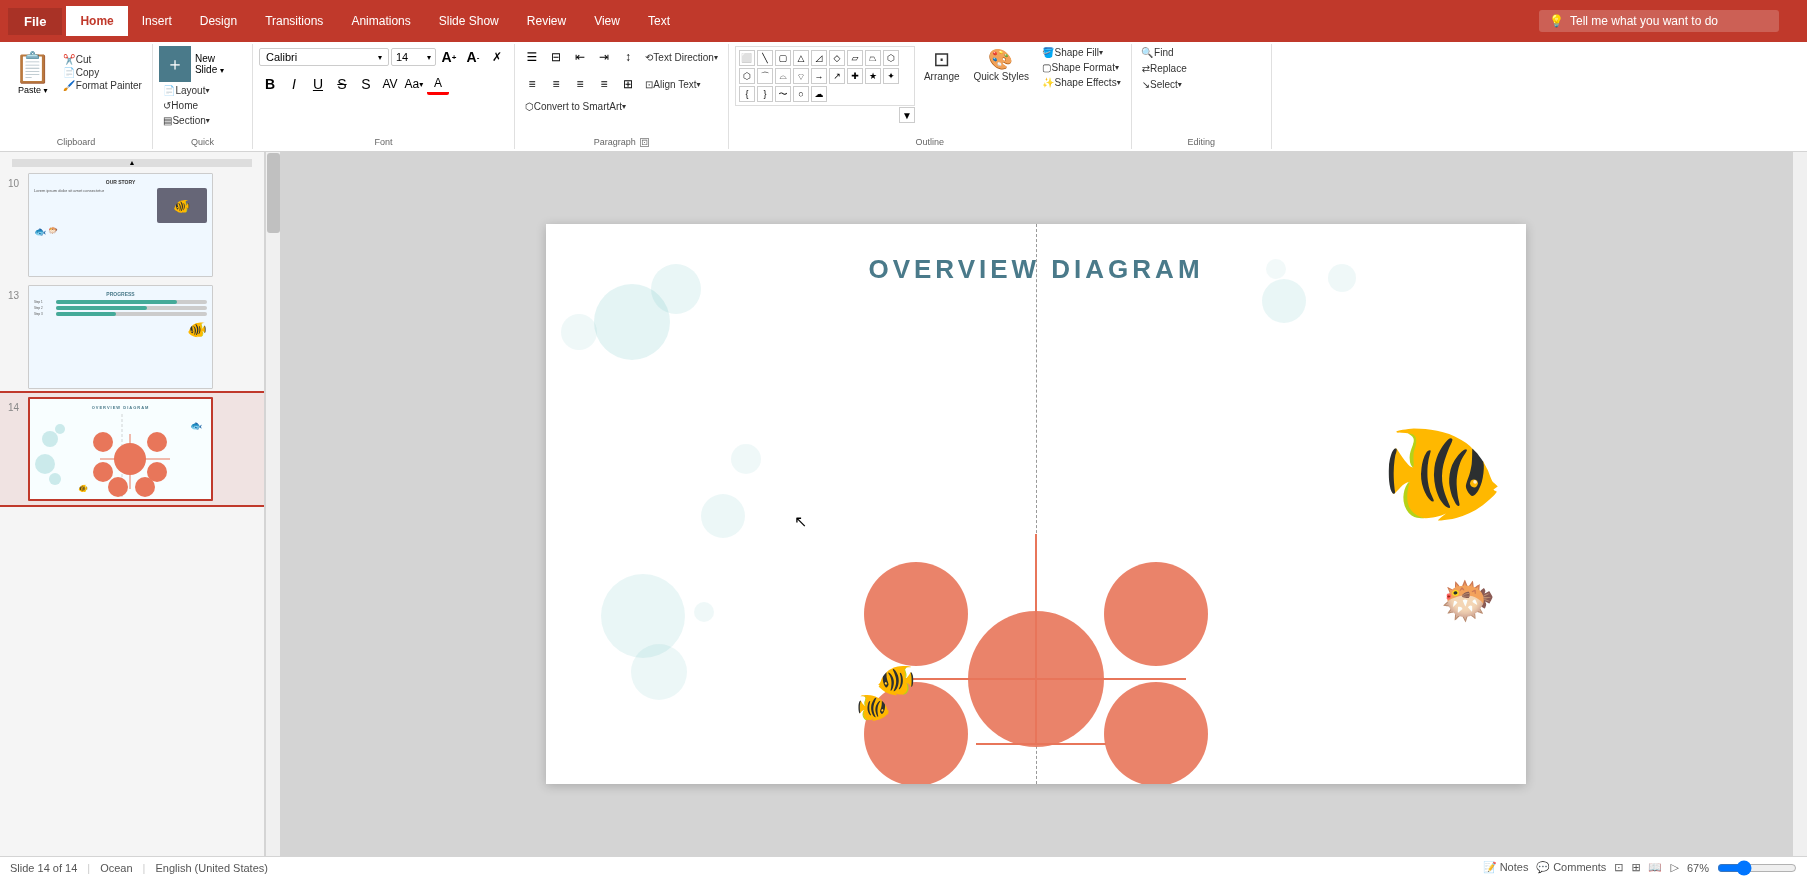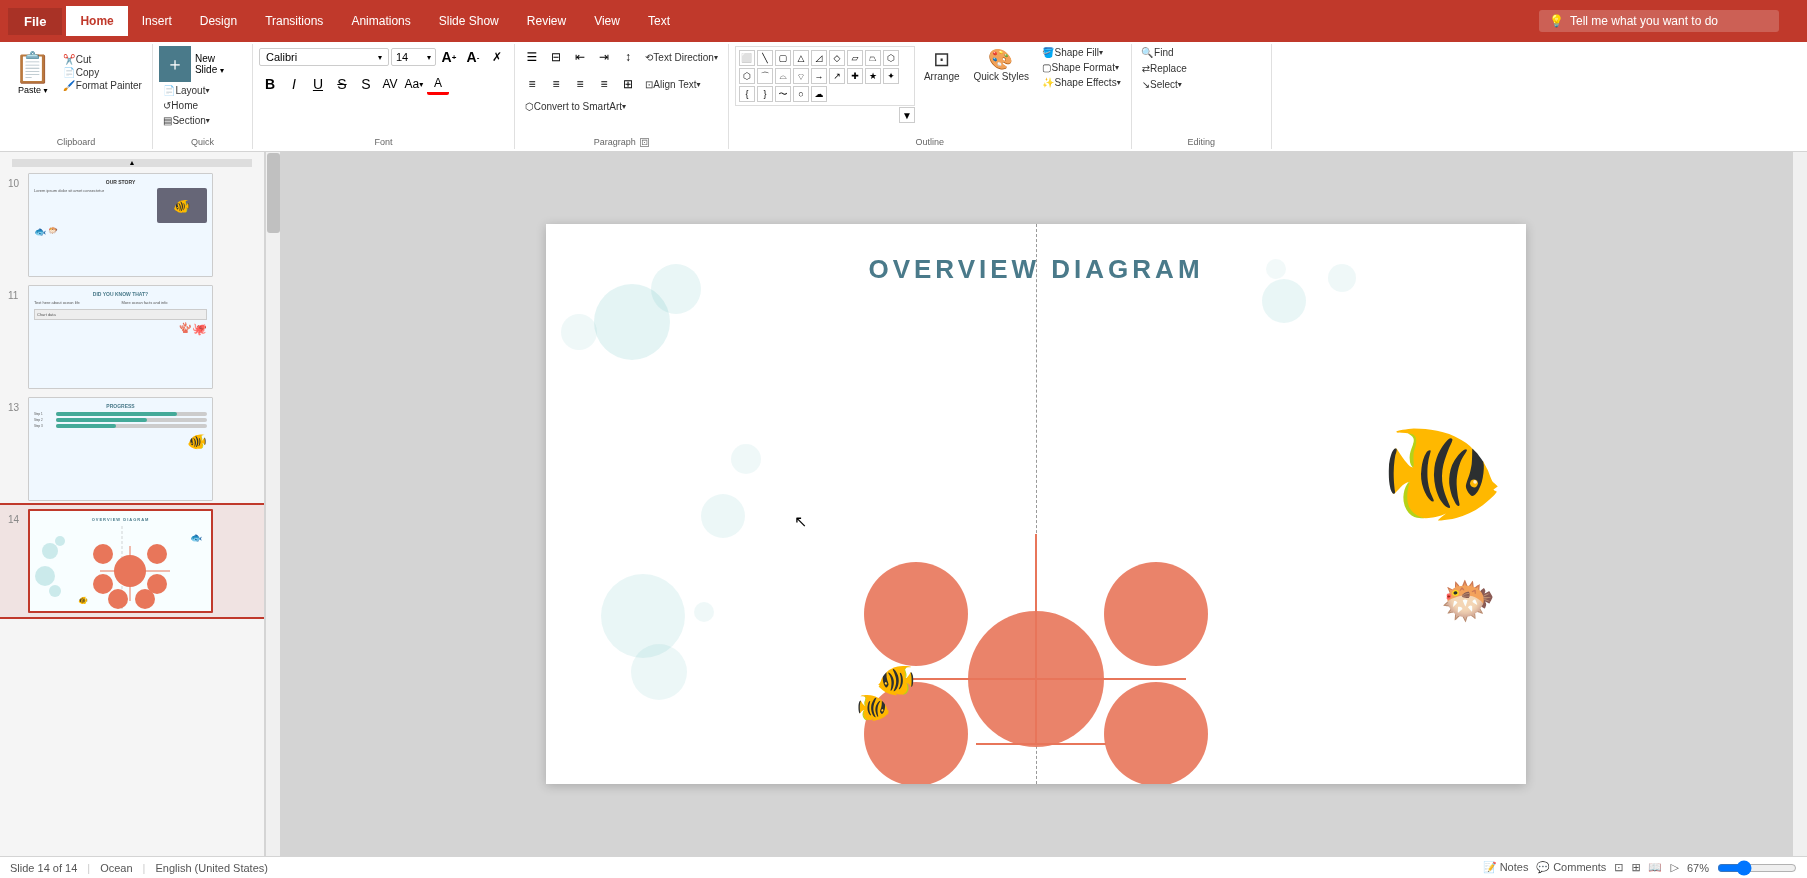--- a/index.html
+++ b/index.html
@@ -519,41 +519,20 @@
             </div>
             <div style="display:flex; gap:2px; margin-top:3px;">
               <span style="font-size:10px;">🐟</span>
                 <span style="font-size:8px;">🐡</span>
             </div>
           </div>
         </div>
       </div>
     </div>
 
-    <div class="slide-thumb-item">
-      <div class="slide-num">11</div>
-      <div class="slide-thumb">
-        <div class="thumb-content" style="background:#f0f8ff;">
-          <div style="position:absolute; top:5px; left:5px; right:5px; bottom:5px;">
-            <div style="font-size:5px; font-weight:bold; color:#4a7a8a; text-align:center; margin-bottom:3px;">DID YOU KNOW THAT?</div>
-            <div style="display:flex; gap:2px; font-size:4px; color:#555;">
-              <div style="flex:1;">Text here about ocean life</div>
-              <div style="flex:1;">More ocean facts and info</div>
-            </div>
-            <div style="margin-top:4px; border:1px solid #ccc; padding:2px; font-size:4px; background:#eee;">
-              Chart data
-            </div>
-            <div style="display:flex; justify-content:flex-end; margin-top:2px;">
-              <span style="font-size:10px;">🪸</span>
-              <span style="font-size:12px;">🐙</span>
-            </div>
-          </div>
-        </div>
-      </div>
-    </div>
 
 
     <div class="slide-thumb-item">
       <div class="slide-num">13</div>
       <div class="slide-thumb">
         <div class="thumb-content" style="background:#f0f8ff;">
           <div style="position:absolute; top:5px; left:5px; right:5px; bottom:5px;">
             <div style="font-size:5px; font-weight:bold; color:#4a7a8a; text-align:center; margin-bottom:3px;">PROGRESS</div>
             <div style="display:flex; flex-direction:column; gap:2px; margin-top:2px;">
               <div style="display:flex; align-items:center; gap:2px;">

